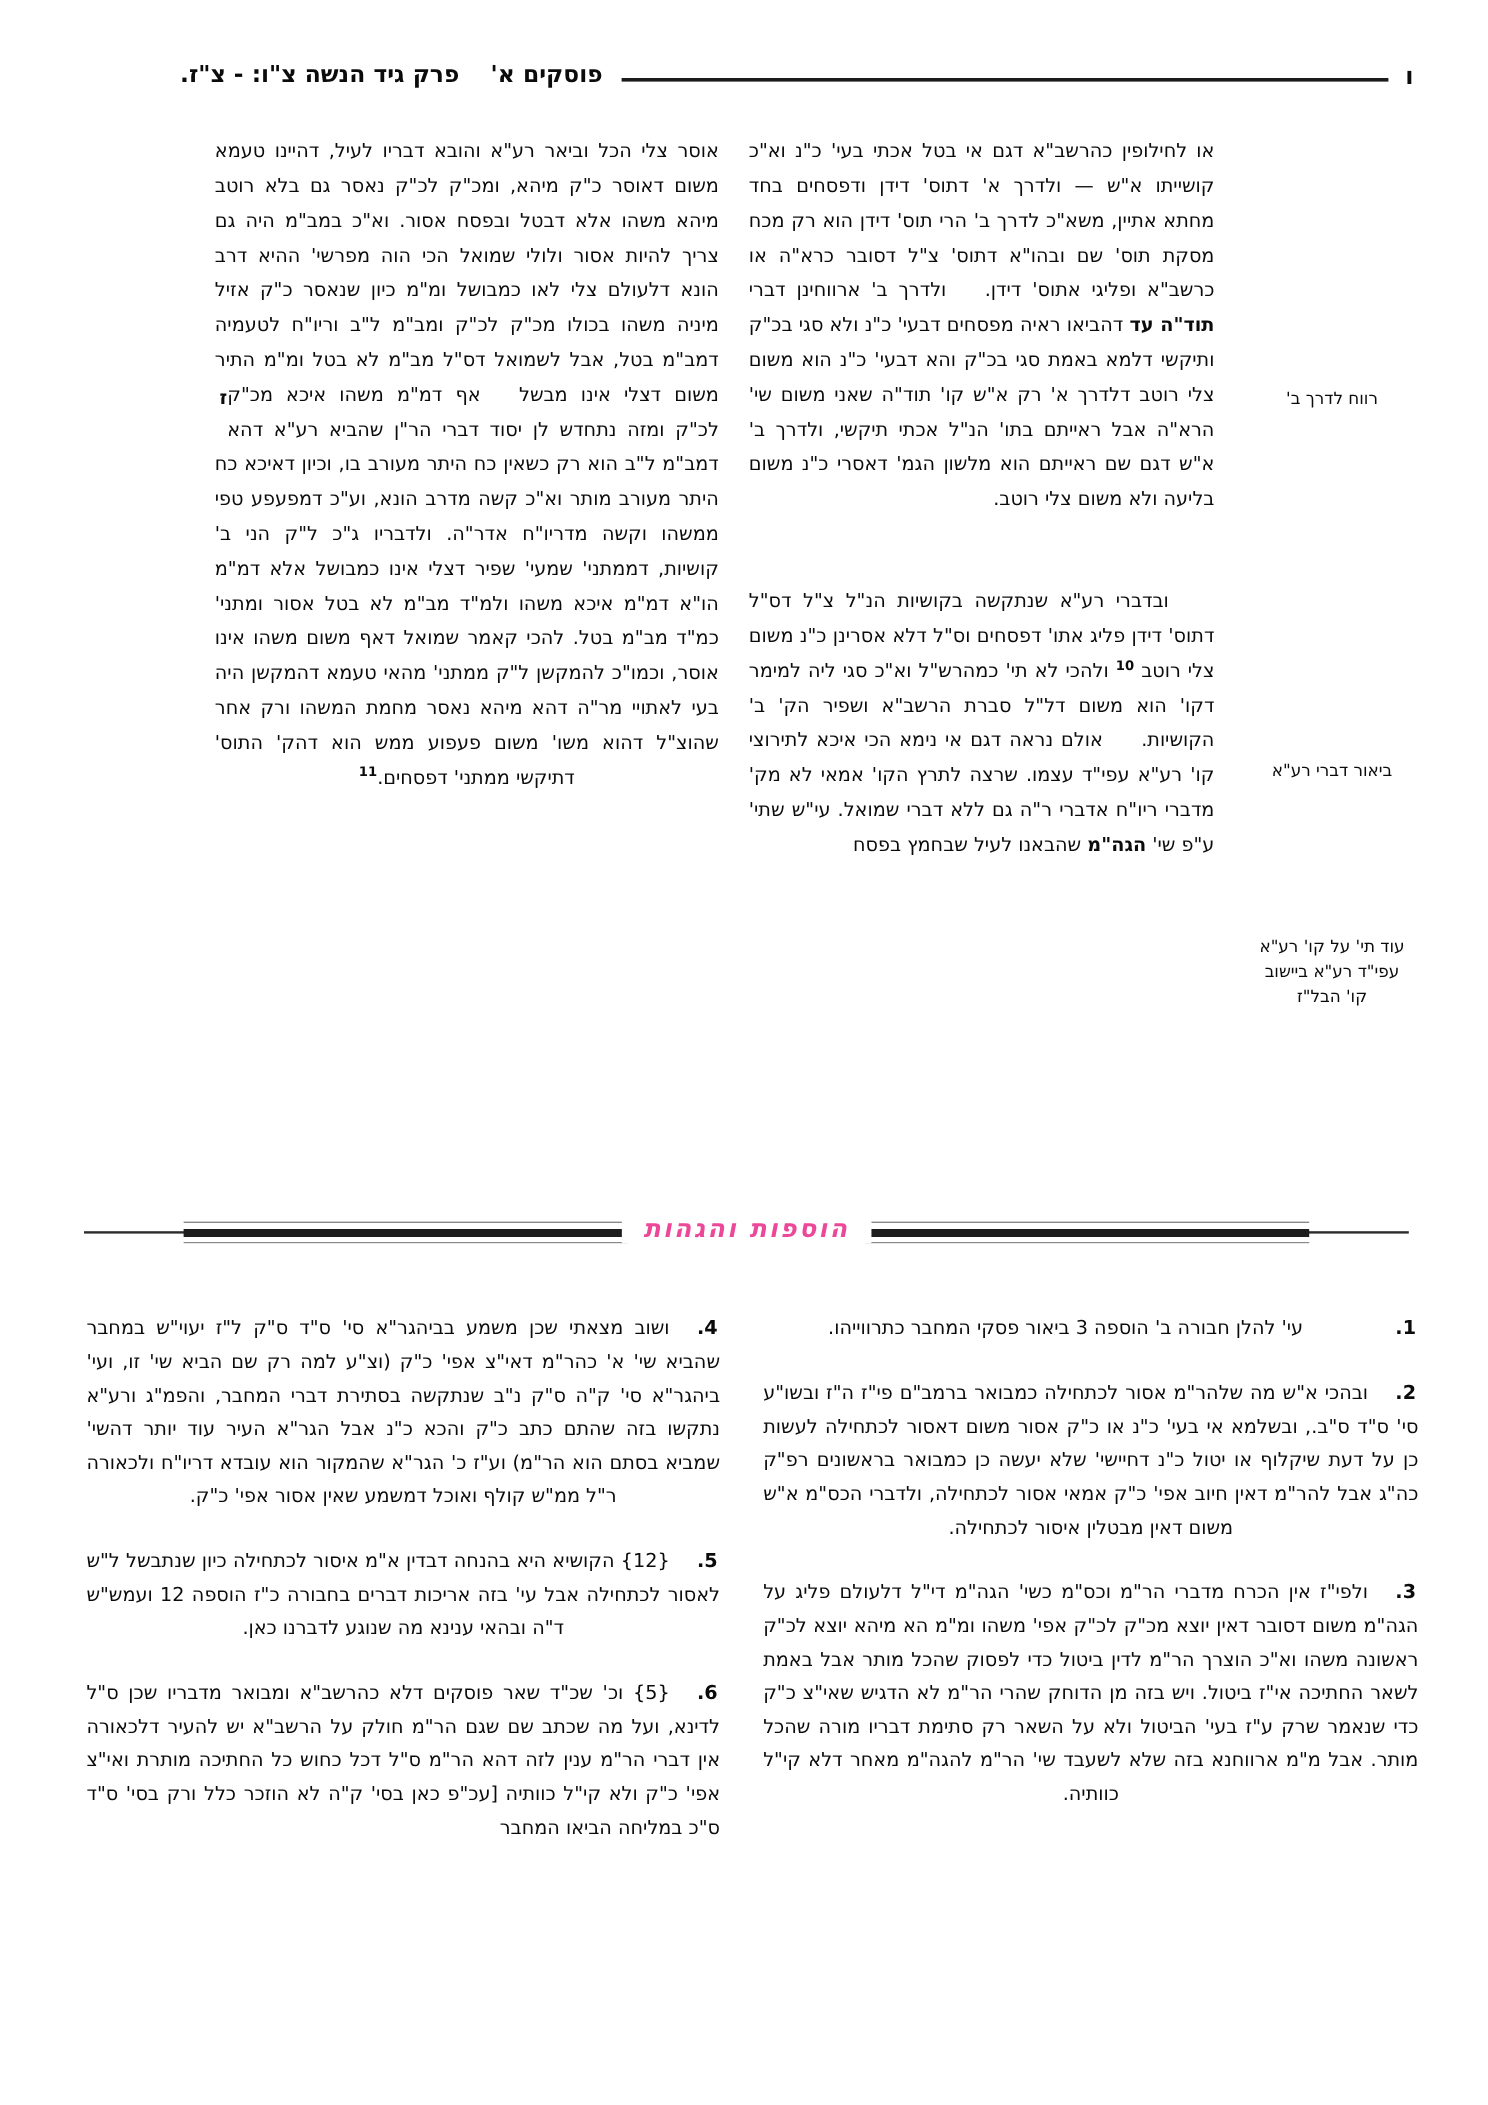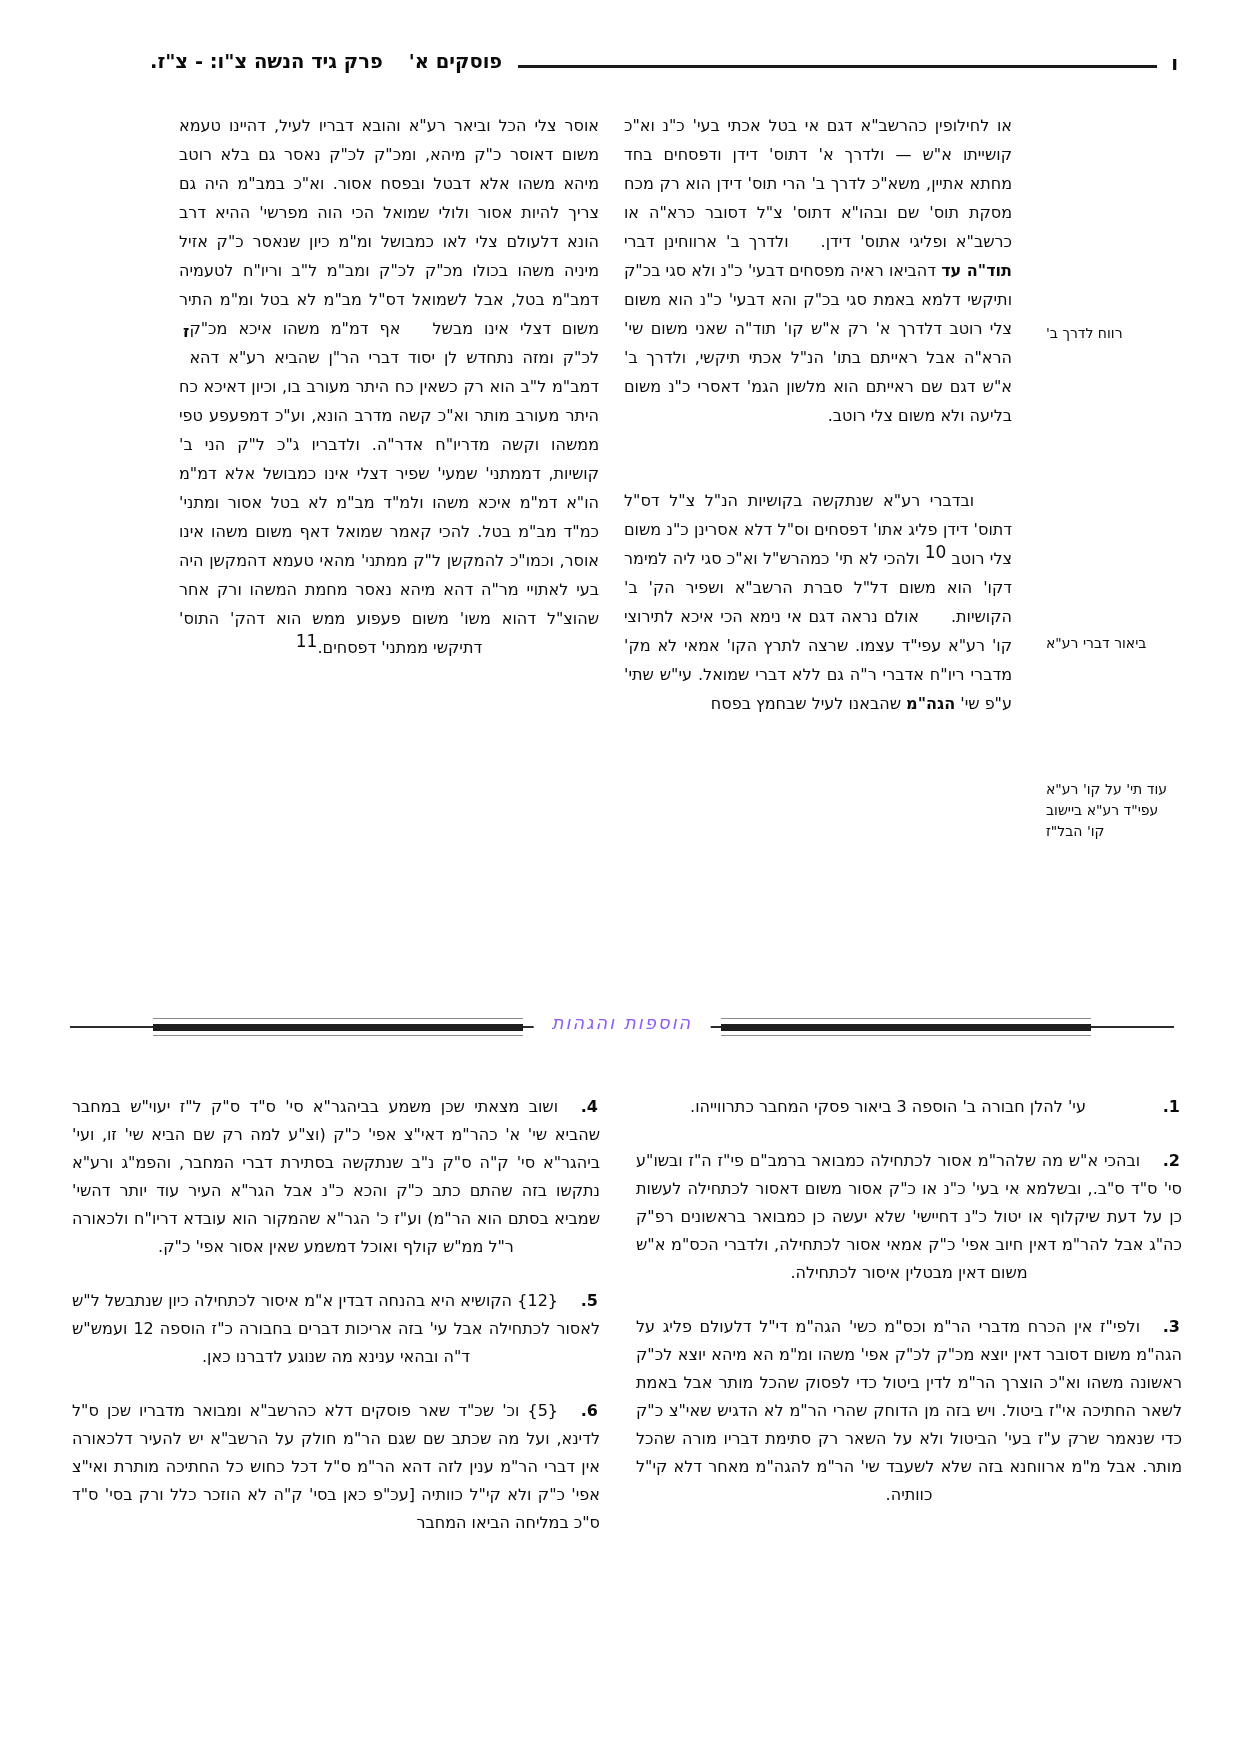--- a/index.html
+++ b/index.html
@@ -10,43 +10,43 @@
     font-family:"DejaVu Sans","Liberation Sans",sans-serif;
   }
   
   .page-header{display:flex;align-items:flex-end;padding:50px 62px 0 150px;}
   .pagenum{font-size:20px;font-weight:bold;line-height:1;}
   .header-rule{flex:1;height:3px;background:#1b1b1b;margin:0 14px 5px 16px;}
   .header-title{display:flex;gap:26px;align-items:baseline;font-size:19.5px;font-weight:bold;white-space:nowrap;}
   
   .main{display:flex;align-items:flex-start;padding:38px 62px 0 40px;}
   .margin-notes{flex:0 0 166px;position:relative;height:860px;font-size:14px;line-height:21px;}
-  .mnote{position:absolute;right:4px;width:128px;text-align:left;}
+  .mnote{position:absolute;right:4px;width:128px;text-align:center;}
   .mnote-1{top:212px;}
   .mnote-2{top:522px;}
   .mnote-3{top:668px;}
   .col{font-size:16px;line-height:29px;text-align:justify;}
   .col-right{flex:0 0 388px;}
   .col-left{flex:0 0 420px;margin-right:25px;position:relative;text-align-last:center;}
   .col .para{margin:0;}
   .col-right .para.p2{margin-top:56px;text-indent:38px;}
-  sup{font-size:17px;font-weight:normal;line-height:0;vertical-align:6px;}
+  sup{font-size:11px;font-weight:bold;line-height:0;vertical-align:6px;}
   .b{font-weight:700;}
   .marker{float:left;font-weight:700;margin:3px 0 0 4px;}
   
   .divider{position:relative;height:44px;margin:34px 66px 20px 70px;}
   .dv-full{position:absolute;left:0;right:0;top:21px;height:2px;background:#2c2c2c;}
   .dv-band{position:absolute;top:13px;height:18px;width:33.5%;
     background:linear-gradient(to bottom,#8a8a8a 0 1px,transparent 1px 6px,#1d1d1d 6px 13px,transparent 13px 17px,#8a8a8a 17px 18px);}
   .dv-band.right{right:7.5%;}
   .dv-band.left{left:7.5%;}
   .divider-label{
     position:absolute;top:7px;left:50%;transform:translateX(-50%);
     background:#fff;padding:0 18px;white-space:nowrap;
-    font-size:18px;font-weight:normal;font-style:italic;letter-spacing:2px;color:#8b5cf6;
+    font-size:21px;font-weight:bold;font-style:italic;letter-spacing:2px;color:#ec4899;
   }
   
   .additions{display:flex;justify-content:space-between;padding:24px 58px 0 72px;font-size:16px;line-height:28px;}
   .add-col{text-align:justify;}
   .add-right{flex:0 0 546px;}
   .add-left{flex:0 0 528px;}
   .item{position:relative;text-indent:42px;margin-bottom:26px;}
   .item-num{position:absolute;right:2px;top:0;text-indent:0;font-weight:bold;direction:rtl;}
   .add-right .item{text-align-last:center;}
   .add-left .item:nth-child(1),.add-left .item:nth-child(2){text-align-last:center;}

